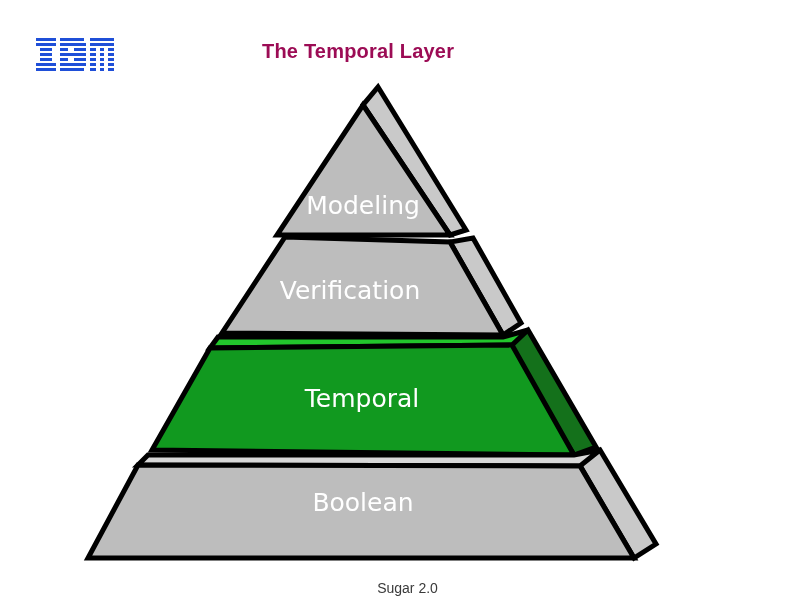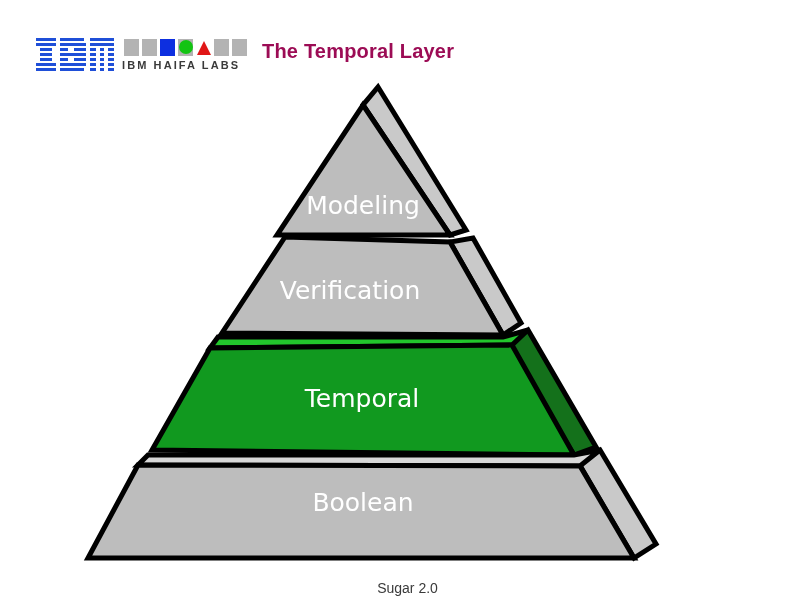--- a/index.html
+++ b/index.html
@@ -166,36 +166,20 @@
         <rect x="54" y="25" width="6" height="3"></rect>
         <rect x="64" y="25" width="4" height="3"></rect>
         <rect x="72" y="25" width="6" height="3"></rect>
         <rect x="54" y="30" width="6" height="3"></rect>
         <rect x="64" y="30" width="4" height="3"></rect>
         <rect x="72" y="30" width="6" height="3"></rect>
       </g>
     </svg>
   </div>
 
-  <div id="haifa-logo">
-    <div id="haifa-swatches">
-      <div class="swatch sw-gray"></div>
-      <div class="swatch sw-gray"></div>
-      <div class="swatch sw-blue"></div>
-      <div class="swatch sw-circle-wrap">
-        <span class="circle-green"></span>
-      </div>
-      <div class="swatch sw-tri-wrap">
-        <span class="tri-red"></span>
-      </div>
-      <div class="swatch sw-gray"></div>
-      <div class="swatch sw-gray"></div>
-    </div>
-    <div id="haifa-wordmark">IBM HAIFA LABS</div>
-  </div>
 
   <div id="page-title">The Temporal Layer</div>
 </div>
 
 <div id="pyramid-wrap">
   <svg id="pyramid-svg" viewBox="0 0 791 500" aria-hidden="true">
     <g stroke="#000000" stroke-width="5" stroke-linejoin="miter">
 
       <g>
 

